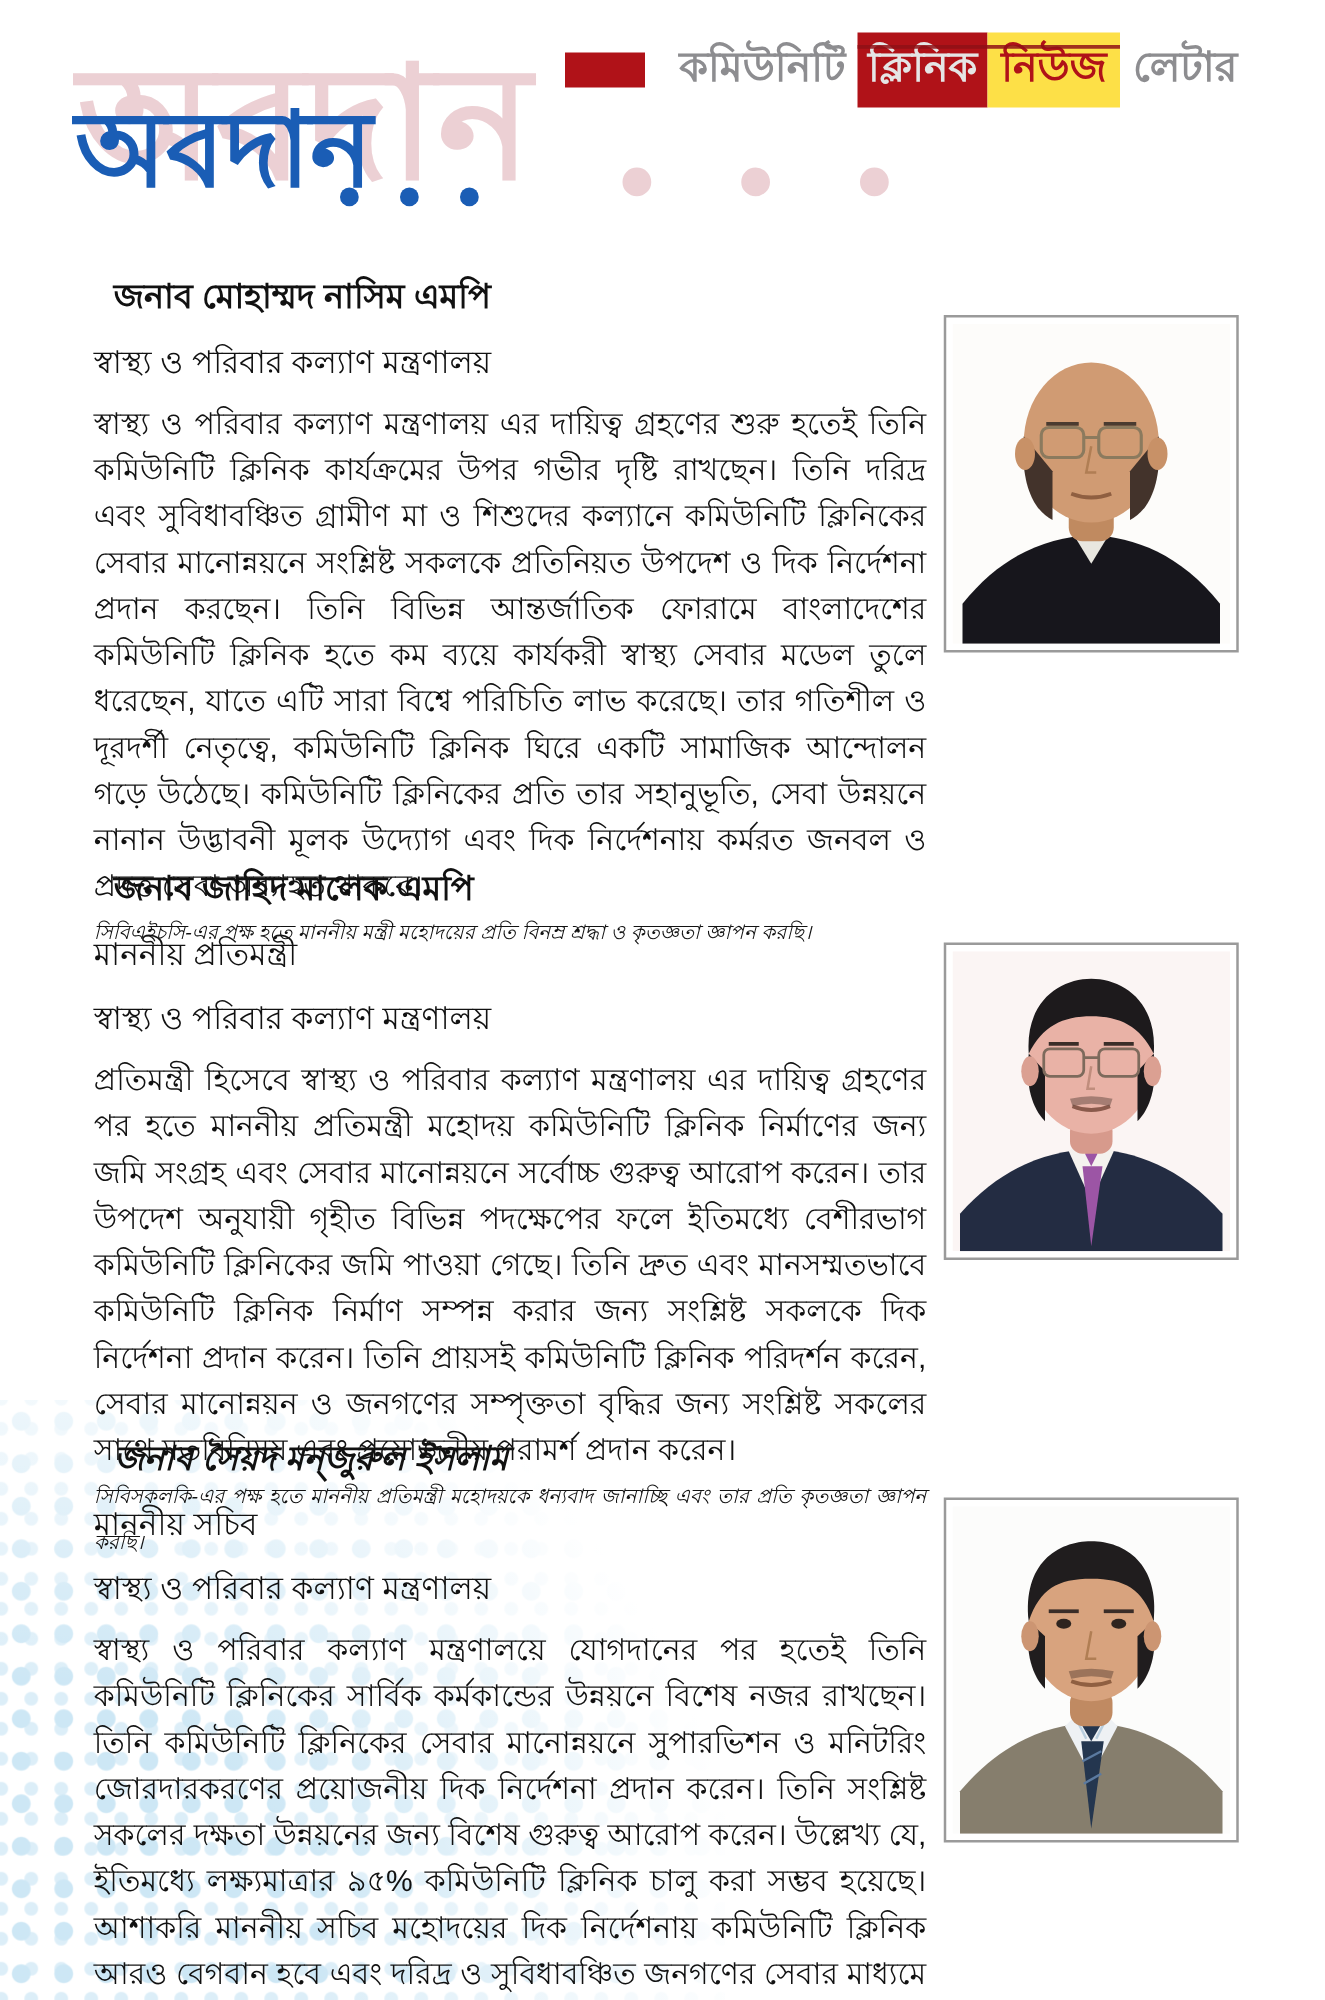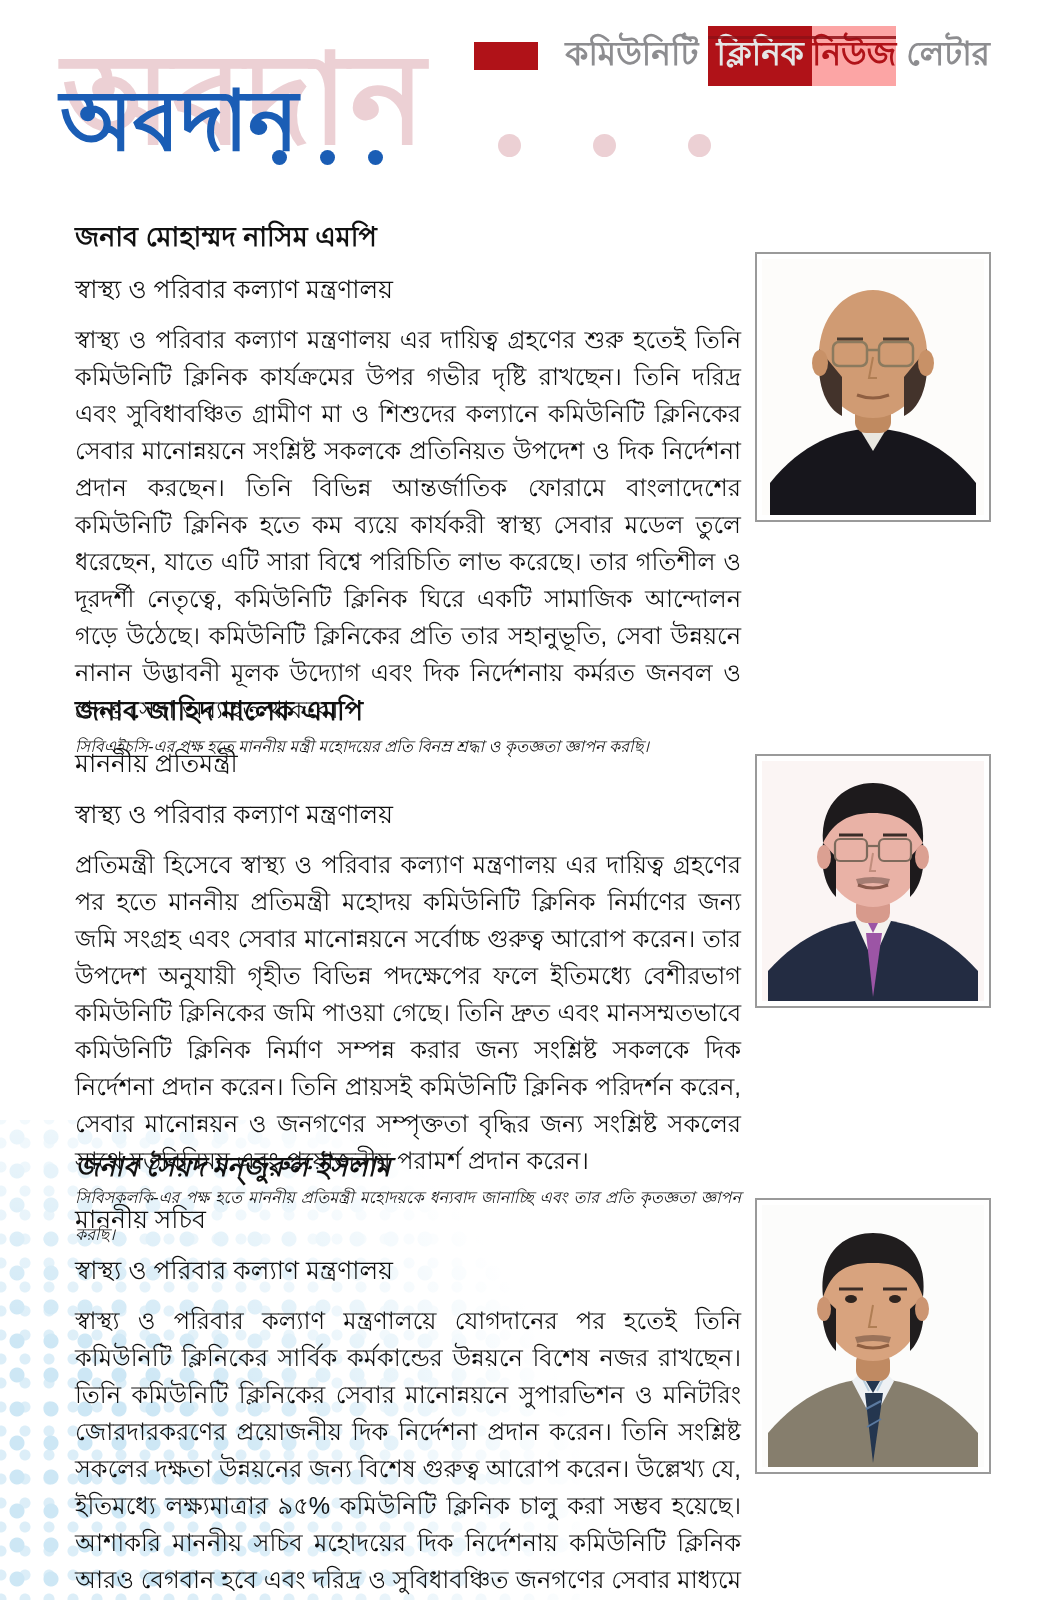--- a/index.html
+++ b/index.html
@@ -29,21 +29,21 @@
     position:absolute;top:26px;right:70px;display:flex;align-items:center;
     gap:16px;font-size:33px;font-weight:bold;color:#8d8d90;z-index:2;white-space:nowrap;
   }
   .header-accent-box{width:64px;height:28px;background:#b01218;}
   .header-text{display:flex;align-items:center;gap:10px;margin-left:11px;}
   .box-pair{position:relative;display:inline-flex;}
   .box-pair::after{
     content:'';position:absolute;left:0;right:0;top:10px;height:3px;background:#8f1016;opacity:.85;
   }
   .hl-red{background:#b01218;color:#e5e5e5;padding:2px 8px;}
-  .hl-grey{background:#fca5a5;color:#b01218;padding:2px 0;}
+  .hl-grey{background:#fde047;color:#b01218;padding:2px 11px;}
 
   
   .heading-wrap{position:absolute;top:64px;left:60px;width:916px;height:140px;z-index:1;font-family:Liberation Serif, serif;}
   .watermark{
     position:absolute;top:-26px;left:2px;font-size:126px;line-height:1;
     font-weight:bold;color:#ecd0d4;letter-spacing:2px;white-space:nowrap;
   }
   .watermark-dots{position:absolute;top:70px;left:438px;display:flex;gap:72px;}
   .watermark-dots i{width:23px;height:23px;border-radius:50%;background:#ecd0d4;display:block;}
   .main-title{
@@ -52,21 +52,21 @@
   }
   .title-dots{position:absolute;top:86px;left:212px;display:flex;gap:33px;}
   .title-dots i{width:15px;height:15px;border-radius:50%;background:#1a5db5;display:block;}
 
   
   .section{position:absolute;left:75px;width:912px;z-index:1;}
   .sec1{top:216px;}
   .sec2{top:690px;}
   .sec3{top:1146px;}
   .text-col{width:666px;}
-  .person-name{font-size:27px;font-weight:bold;margin:0 0 9px 0;}
+  .person-name{font-size:27px;font-weight:bold;margin:0 0 9px 16px;}
   .sec3 .person-name{font-style:italic;}
   .person-meta{font-size:25px;margin:0 0 8px 0;}
   .para{font-size:24px;line-height:37px;text-align:justify;margin:6px 0 0 0;}
   .closing{font-size:16px;line-height:37px;text-align:justify;margin:0;font-style:italic;}
 
   
   .photo-frame{
     position:absolute;left:680px;width:222px;background:#ffffff;
     border:2px solid #9a9a9a;padding:5px;box-sizing:content-box;
   }

